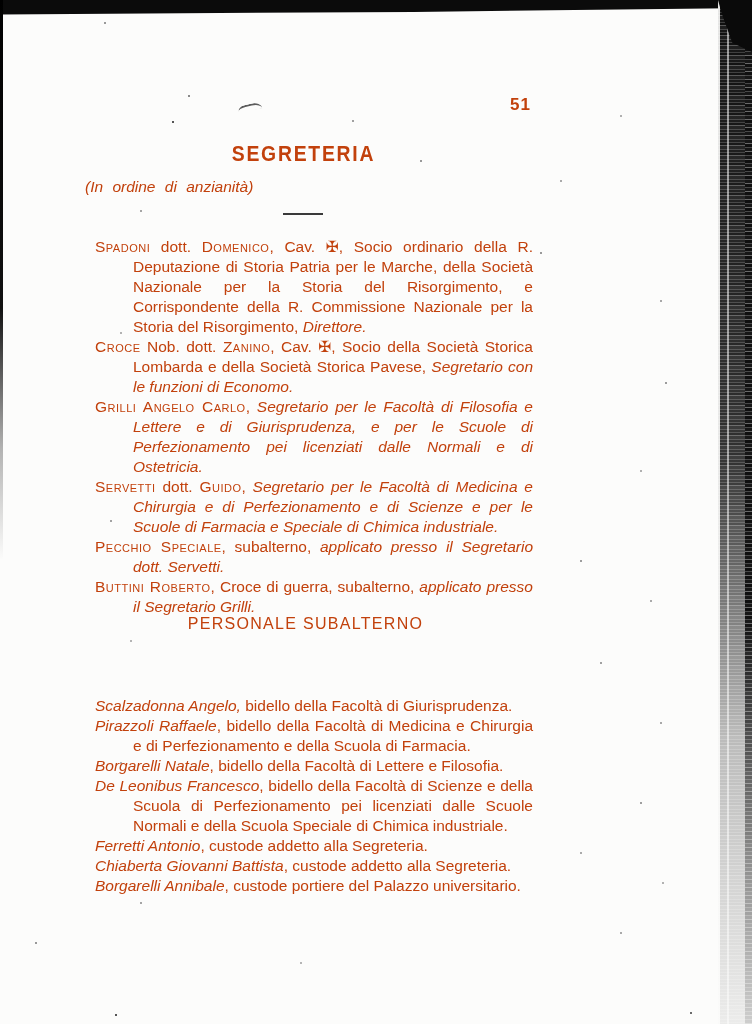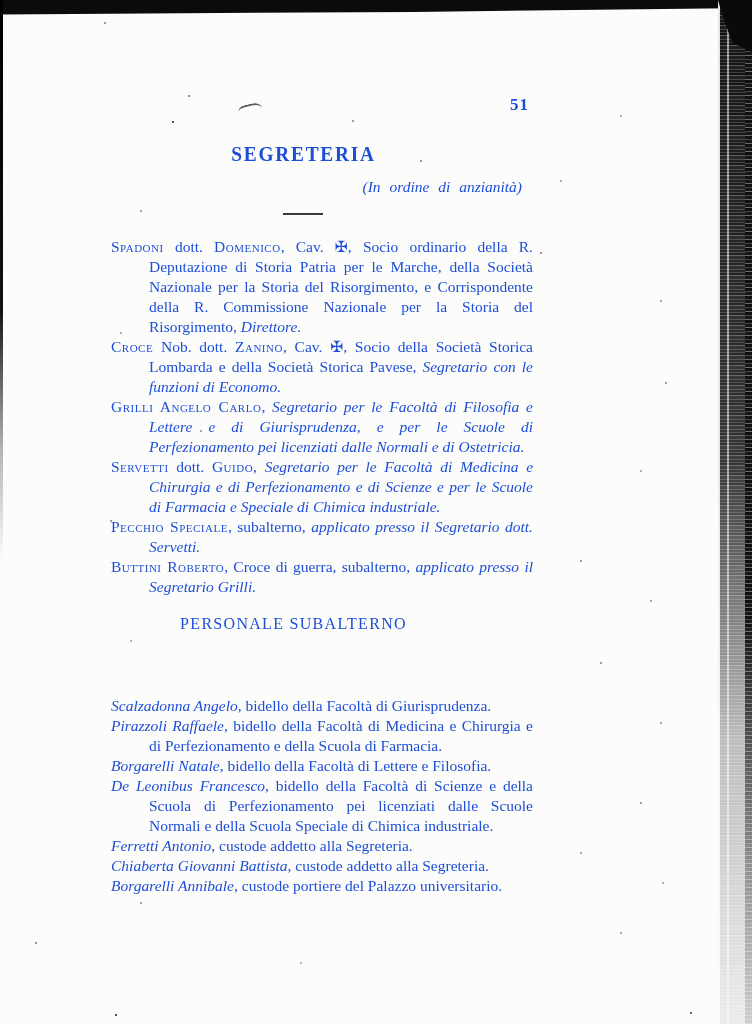--- a/index.html
+++ b/index.html
@@ -2,22 +2,22 @@
 <html><head>
 <meta charset="utf-8">
 <style>
   * { margin:0; padding:0; box-sizing:border-box; }
   html,body { background:#e8e8e6; }
   .page {
     position:relative;
     width:752px; height:1024px;
     background:#fcfcfb;
     overflow:hidden;
-    font-family:Liberation Serif, serif;
-    color:#1d4ed8;
+    font-family:Liberation Sans, sans-serif;
+    color:#c2410c;
   }
 
   
   .scan-top-edge {
     position:absolute; top:0; left:0; width:100%; height:18px;
     background:#0b0b0b;
     clip-path:polygon(0 0, 100% 0, 100% 44%, 55% 66%, 0 80%);
   }
   .scan-left-edge {
     position:absolute; top:0; left:0; width:3px; height:560px;
@@ -67,39 +67,39 @@
     position:absolute; left:510px; top:95px;
     font-size:17px; font-weight:bold; letter-spacing:1px;
   }
   .page-title {
     position:absolute; left:85px; top:141px; width:437px;
     text-align:center; font-size:22px; font-weight:bold; letter-spacing:2px;
     transform:scaleX(0.88);
   }
   .page-subtitle {
     position:absolute; left:85px; top:178px; width:437px;
-    text-align:right; font-style:italic; font-size:15.5px; word-spacing:5px;
+    text-align:left; font-style:italic; font-size:15.5px; word-spacing:5px;
   }
   .head-rule {
     position:absolute; left:283px; top:213px; width:40px; height:2px;
     background:#3a3a3a; border:none;
   }
   .entry-list { position:absolute; left:95px; width:438px; }
   #list-seniority { top:237px; }
   #list-subaltern { top:696px; }
   .entry {
     font-size:15.5px; line-height:20px;
     text-align:justify;
-    padding-left:38px; text-indent:-38px;margin-left:16px;
+    padding-left:38px; text-indent:-38px;
   }
   .sc { font-variant:small-caps; letter-spacing:0.5px; }
   .it { font-style:italic; }
   .rm { font-style:normal; }
   .section-heading {
-    position:absolute; left:75px; top:615px; width:437px;
+    position:absolute; left:87px; top:615px; width:437px;
     text-align:center; font-size:16px; font-weight:normal; letter-spacing:1.3px;
   }
 </style>
 </head>
 <body>
 
 <div class="page">
 
   <div class="scan-top-edge"></div>
   <div class="scan-left-edge"></div>

